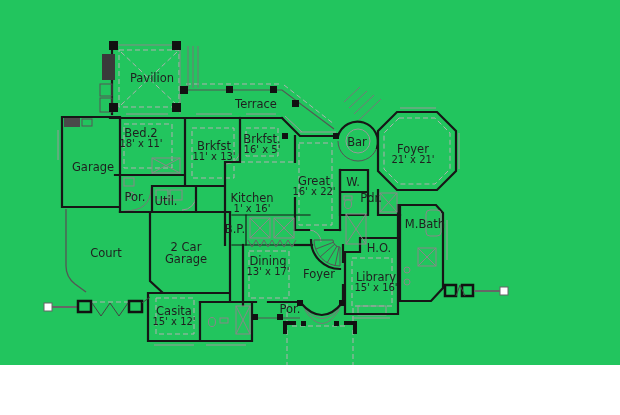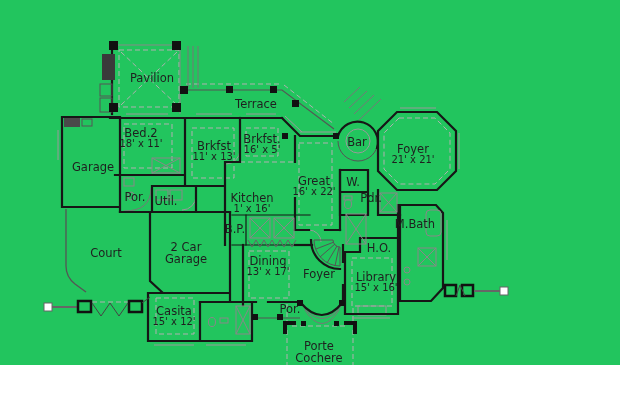--- a/index.html
+++ b/index.html
@@ -264,21 +264,21 @@
   <div class="room-label" style="left:106px;top:253px">
       <span class="room-name">Court</span>
     </div>
   <div class="room-label same-size" style="left:186px;top:253px">
       <span class="room-name">2 Car</span>
       <span class="room-dims">Garage</span>
     </div>
   <div class="room-label" style="left:235px;top:229px">
       <span class="room-name">B.P.</span>
     </div>
-  <div class="room-label" style="left:415px;top:224px">
+  <div class="room-label" style="left:425px;top:224px">
       <span class="room-name">M.Bath</span>
     </div>
   <div class="room-label" style="left:379px;top:248px">
       <span class="room-name">H.O.</span>
     </div>
   <div class="room-label" style="left:268px;top:267px">
       <span class="room-name">Dining</span>
       <span class="room-dims">13' x 17'</span>
     </div>
   <div class="room-label" style="left:319px;top:274px">
@@ -288,18 +288,14 @@
       <span class="room-name">Library</span>
       <span class="room-dims">15' x 16'</span>
     </div>
   <div class="room-label" style="left:174px;top:317px">
       <span class="room-name">Casita</span>
       <span class="room-dims">15' x 12'</span>
     </div>
   <div class="room-label" style="left:290px;top:309px">
       <span class="room-name">Por.</span>
     </div>
-  <div class="room-label same-size" style="left:319px;top:352px">
-      <span class="room-name">Porte</span>
-      <span class="room-dims">Cochere</span>
-    </div>
 
 </div>
 
 </body></html>

